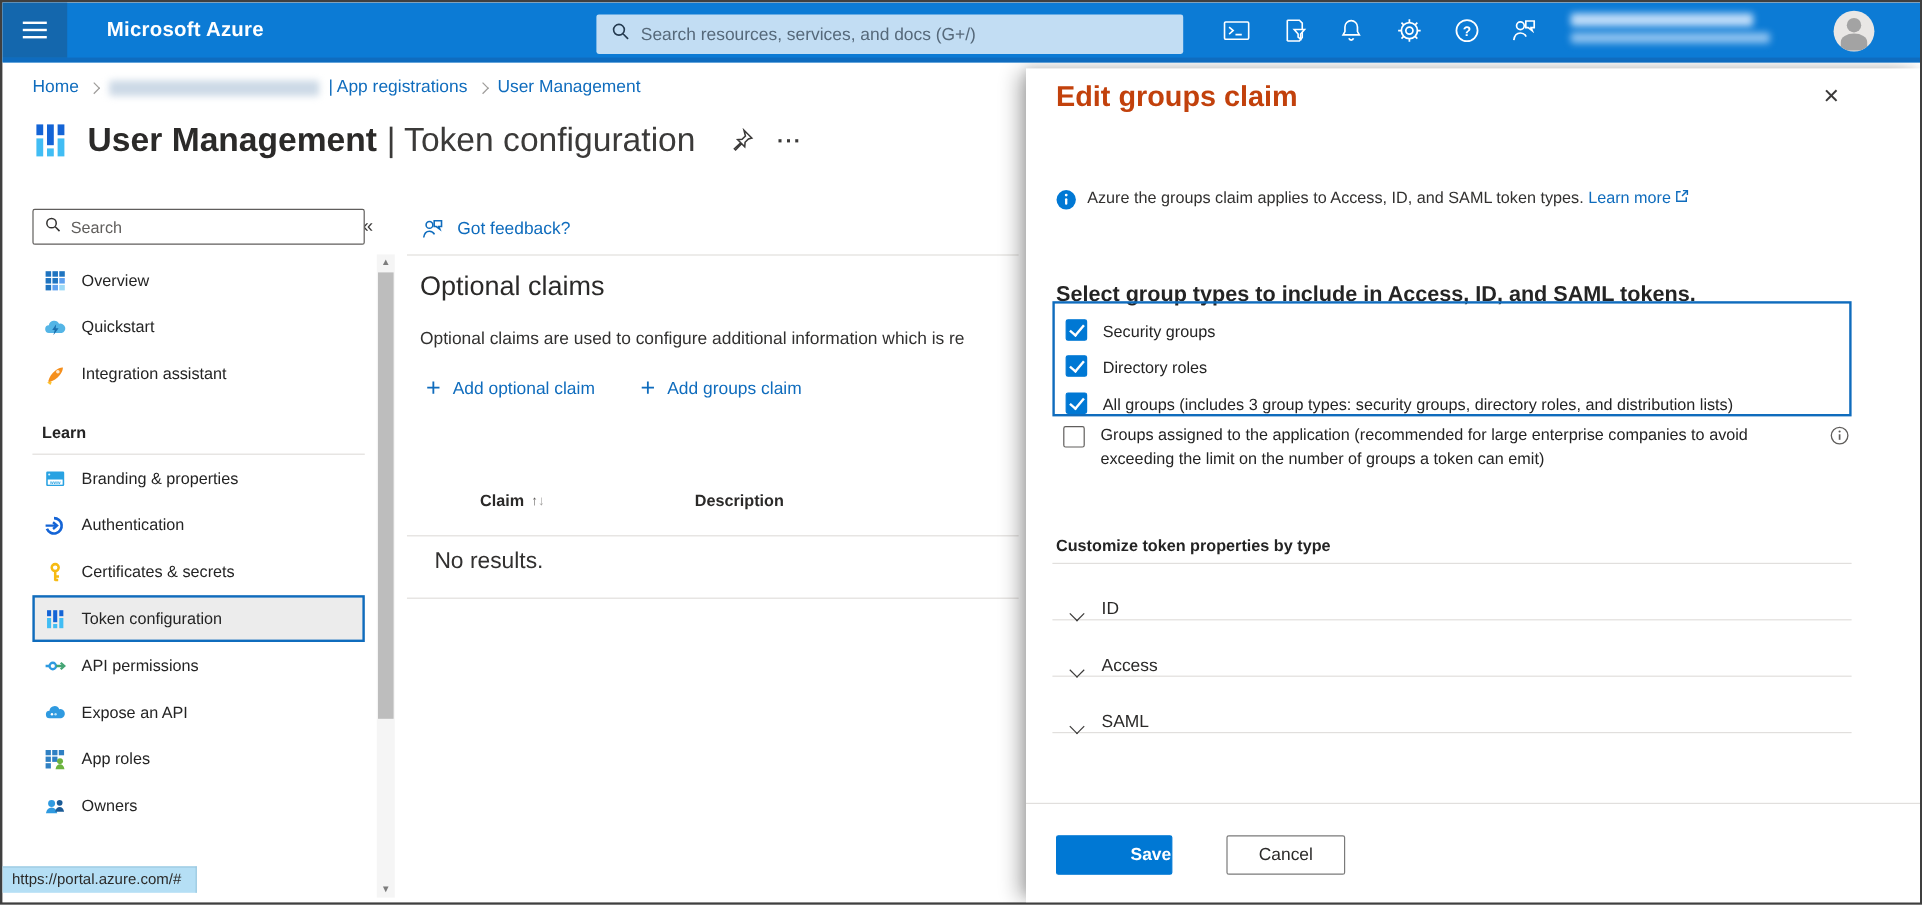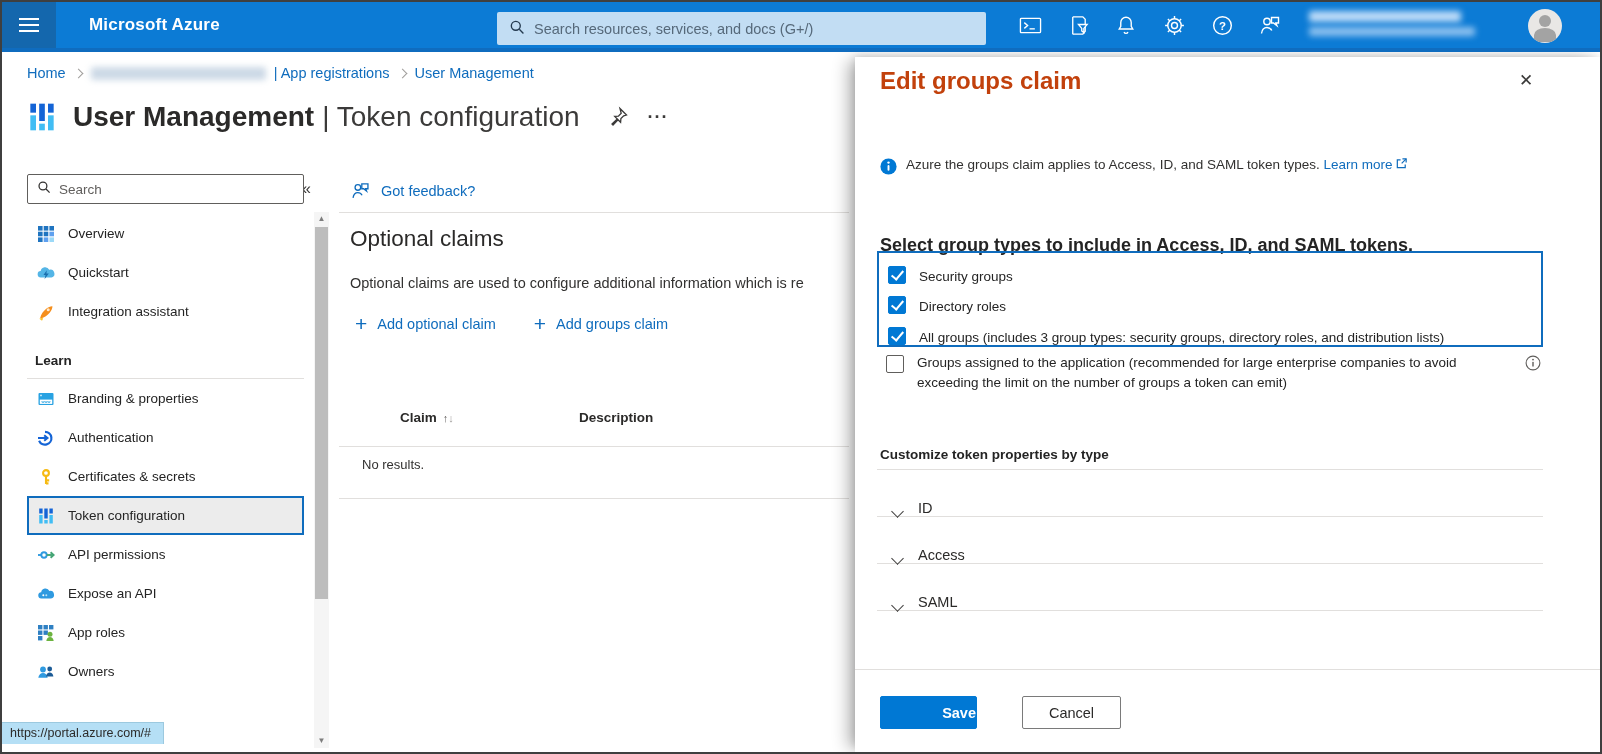--- a/index.html
+++ b/index.html
@@ -61,21 +61,21 @@
   .c-para{position:absolute;left:11px;top:103px;font-size:14.5px;color:#323130;white-space:nowrap;}
   .c-actions{position:absolute;left:16px;top:143px;display:flex;gap:38px;}
   .c-action{display:flex;align-items:center;gap:10px;color:#0f6cbd;font-size:14.5px;cursor:pointer;}
   .c-action .plus{font-size:21px;font-weight:300;line-height:18px;}
   .tbl-head{position:absolute;left:0;top:238px;width:100%;font-size:13.5px;font-weight:bold;color:#2b2a29;}
   .th-claim{position:absolute;left:61px;top:0;display:flex;gap:6px;align-items:center;cursor:pointer;}
   .sort{font-size:11px;font-weight:normal;}
   .sort .u{color:#605e5c;} .sort .d{color:#a19f9d;}
   .th-desc{position:absolute;left:240px;top:0;cursor:pointer;}
   .c-div2{position:absolute;left:0;right:0;top:274px;border-top:1px solid #e1dfdd;}
-  .no-results{position:absolute;left:23px;top:285px;font-size:13px;color:#323130;}
+  .no-results{position:absolute;left:23px;top:285px;font-size:19px;color:#323130;}
   .c-div3{position:absolute;left:0;right:0;top:326px;border-top:1px solid #e1dfdd;}
   
   .panel{position:absolute;left:853px;top:55px;width:747px;height:695px;background:#fff;z-index:10;
          box-shadow:-10px 0 16px -4px rgba(0,0,0,.32), -2px -3px 8px -2px rgba(0,0,0,.12);}
   .panel-title{position:absolute;left:25px;top:10px;font-size:24px;font-weight:600;color:#c2410c;}
   .panel-close{position:absolute;left:660px;top:13px;width:22px;height:22px;font-size:17px;color:#3b3a39;text-align:center;line-height:22px;cursor:pointer;}
   .info-row{position:absolute;left:25px;top:100px;display:flex;align-items:flex-start;gap:9px;font-size:13.5px;color:#323130;width:700px;}
   .info-row .txt{white-space:nowrap;}
   .learn-more{color:#0f6cbd;cursor:pointer;}
   .ext-ic{display:inline-block;vertical-align:-1px;margin-left:2px;}

